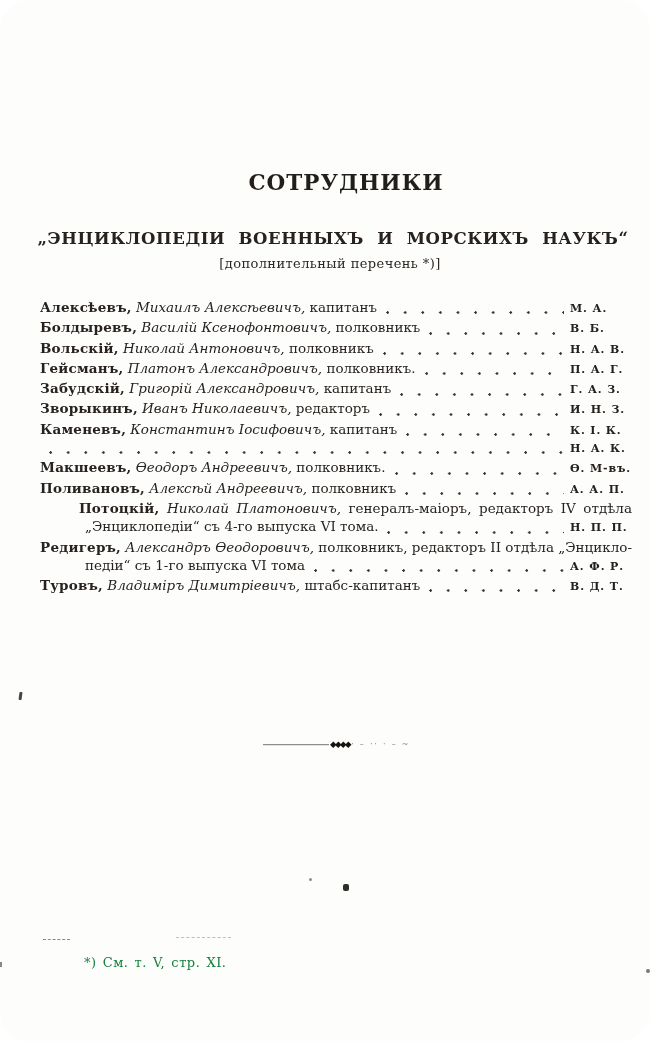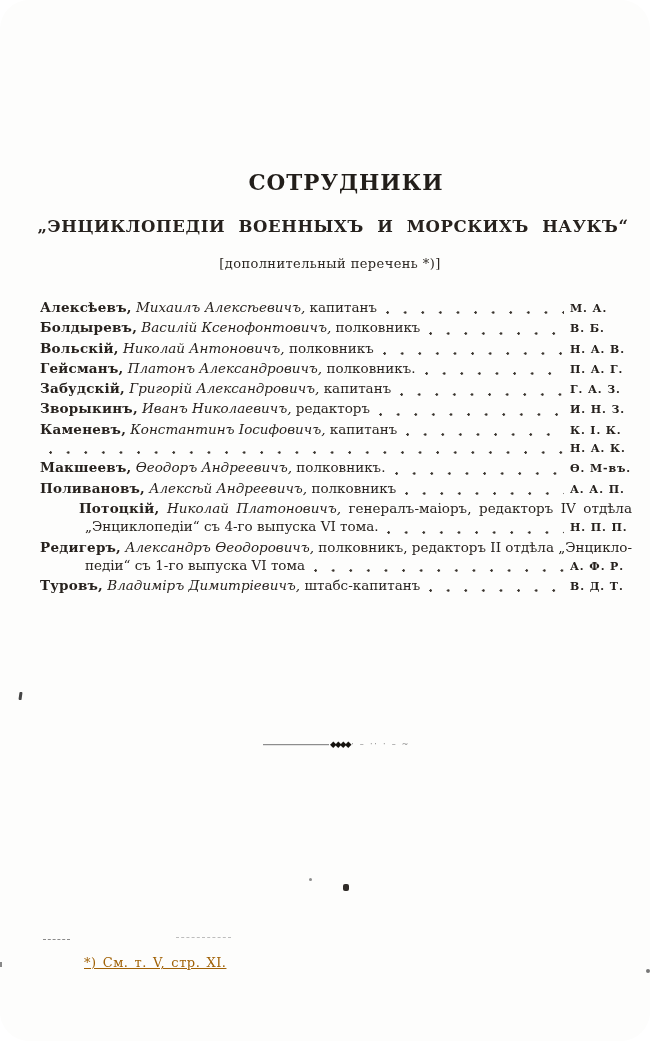--- a/index.html
+++ b/index.html
@@ -26,21 +26,21 @@
     margin: 0;
     text-align: center;
     font-size: 21.5px;
     font-weight: 700;
     letter-spacing: 1px;
     color: #221e1a;
   }
   #subtitle {
     position: absolute;
     top: 213px; left: 16px; right: 0;
-    margin: 4px;
+    margin: 16px;
     text-align: center;
     font-size: 16.5px;
     font-weight: 700;
     letter-spacing: 0.6px;
     word-spacing: 7px;
     color: #27221e;
   }
   #note {
     position: absolute;
     top: 256px; left: 0; right: 0;
@@ -120,22 +120,21 @@
   
   .frag { position: absolute; height: 0; }
   .frag1 { top: 939px; left: 43px;  width: 27px; border-top: 1.6px dashed #8a8a8a; }
   .frag2 { top: 937px; left: 176px; width: 55px; border-top: 1.2px dashed #bdbdbd; }
   #footnote {
     position: absolute;
     top: 955px; left: 84px;
     font-size: 13px;
     letter-spacing: 0.5px;
     word-spacing: 1.5px;
-    color: #a16207;
-    text-decoration: underline;
+    color: #15803d;
   }
 
   
   .speck { position: absolute; }
   .s1 { left: 19px;  top: 692px; width: 3px; height: 8px; background: #454545; border-radius: 1px; transform: rotate(8deg); }
   .s2 { left: 309px; top: 878px; width: 3px; height: 3px; background: #8d8d8d; border-radius: 50%; }
   .s3 { left: 343px; top: 884px; width: 6px; height: 7px; background: #302c28; border-radius: 2px; }
   .s4 { left: 646px; top: 969px; width: 4px; height: 4px; background: #777777; border-radius: 50%; }
   .s5 { left: 0px;   top: 962px; width: 2px; height: 5px; background: #888888; }
 </style>

